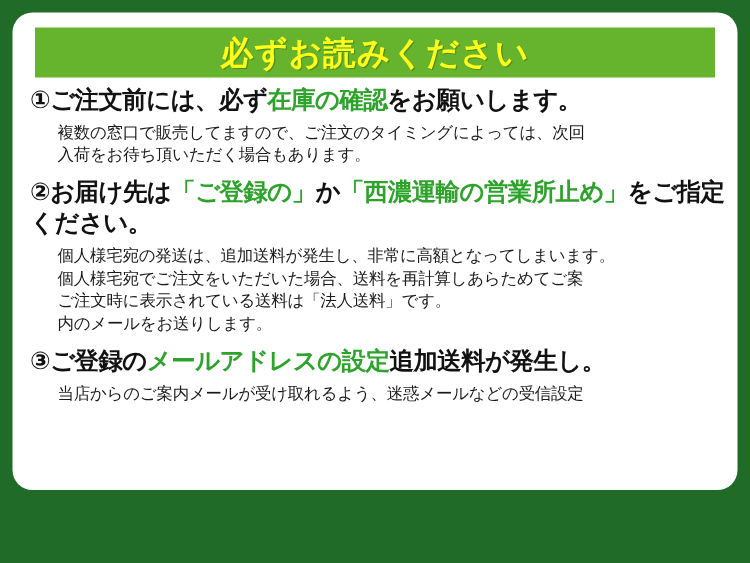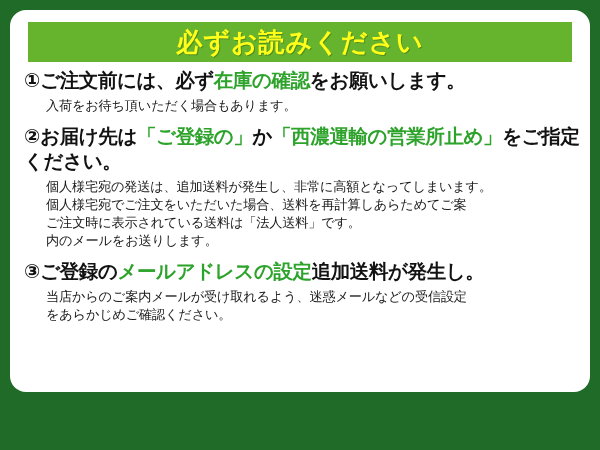--- a/index.html
+++ b/index.html
@@ -144,20 +144,21 @@
       <div class="header-title">必ずお読みください</div>
     </div>
 
     <div class="items">
 
       <div class="item" id="item-1">
         <div class="item-heading">
           <span class="num">①</span><span>ご注文前には、必ず</span><span class="hl">在庫の確認</span><span>をお願いします。</span>
         </div>
         <div class="item-sub">
+          <div>複数の窓口で販売してますので、ご注文のタイミングによっては、次回</div>
           <div>入荷をお待ち頂いただく場合もあります。</div>
         </div>
       </div>
 
       <div class="item" id="item-2">
         <div class="item-heading wrap">
           <span class="num">②</span><span>お届け先は</span><span class="hl">「ご登録の」</span><span>か</span><span class="hl">「西濃運輸の営業所止め」</span><span>をご指定ください。</span>
         </div>
         <div class="item-sub">
           <div>個人様宅宛の発送は、追加送料が発生し、非常に高額となってしまいます。</div>
@@ -166,21 +167,20 @@
           <div>内のメールをお送りします。</div>
         </div>
       </div>
 
       <div class="item" id="item-3">
         <div class="item-heading">
           <span class="num">③</span><span>ご登録の</span><span class="hl">メールアドレスの設定</span><span>追加送料が発生し。</span>
         </div>
         <div class="item-sub">
           <div>当店からのご案内メールが受け取れるよう、迷惑メールなどの受信設定</div>
-          <div>をあらかじめご確認ください。</div>
         </div>
       </div>
 
     </div>
   </div>
 
 
 </div>
 
 </body></html>

